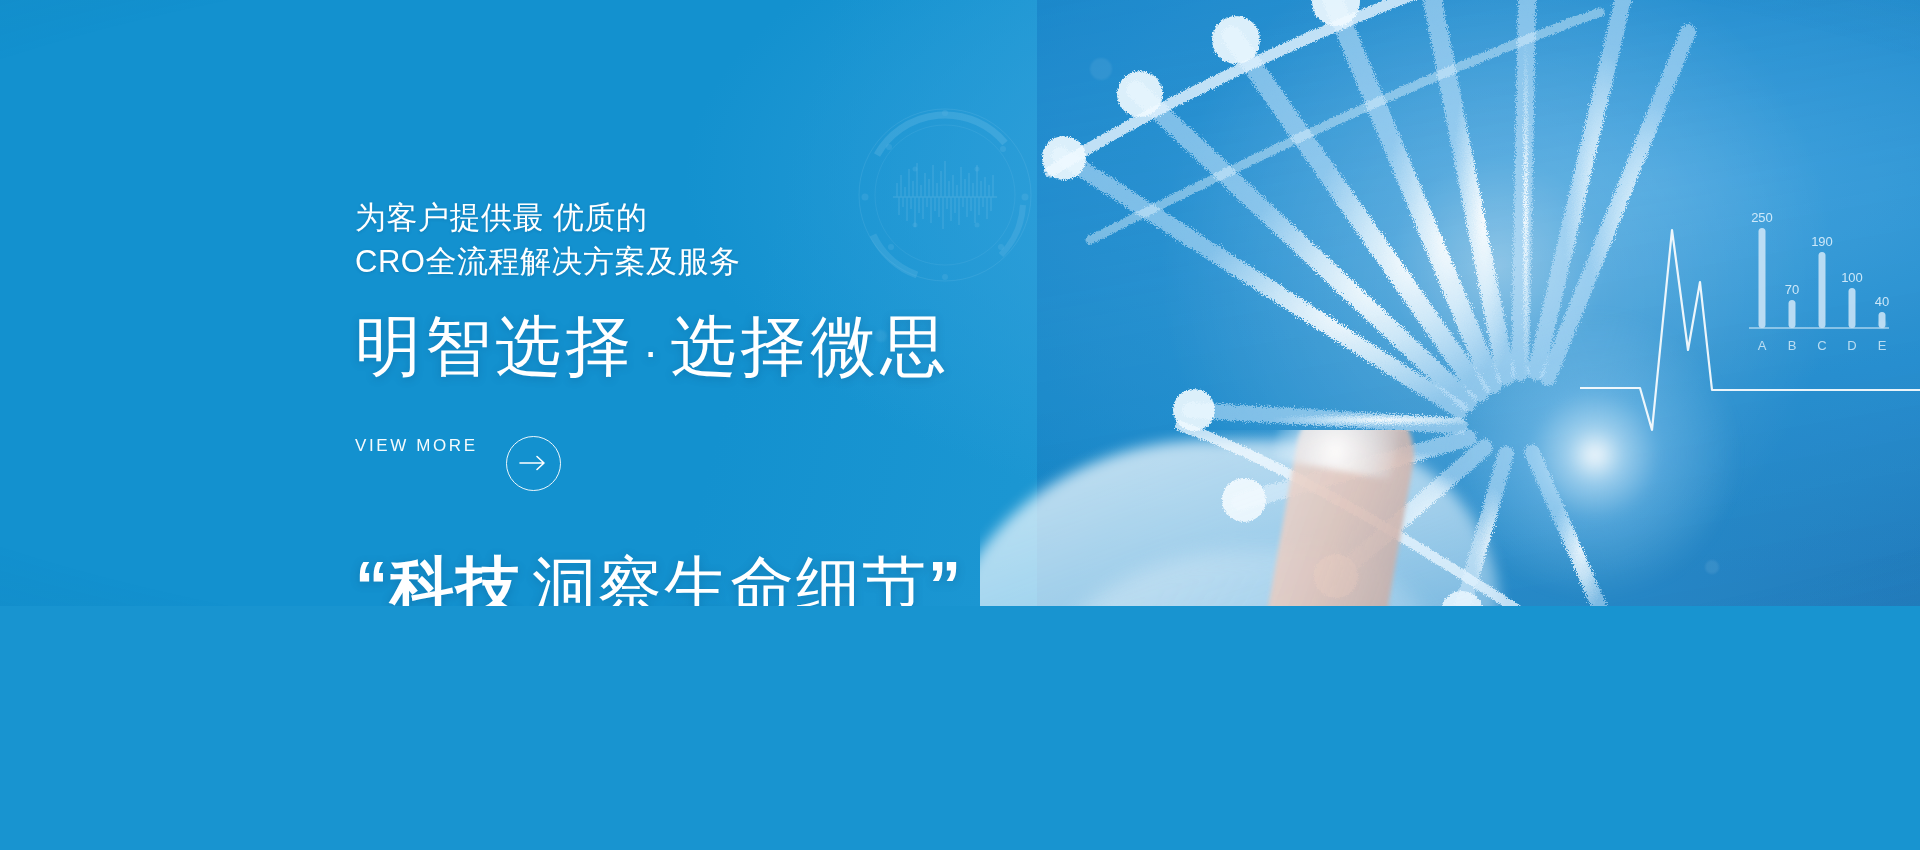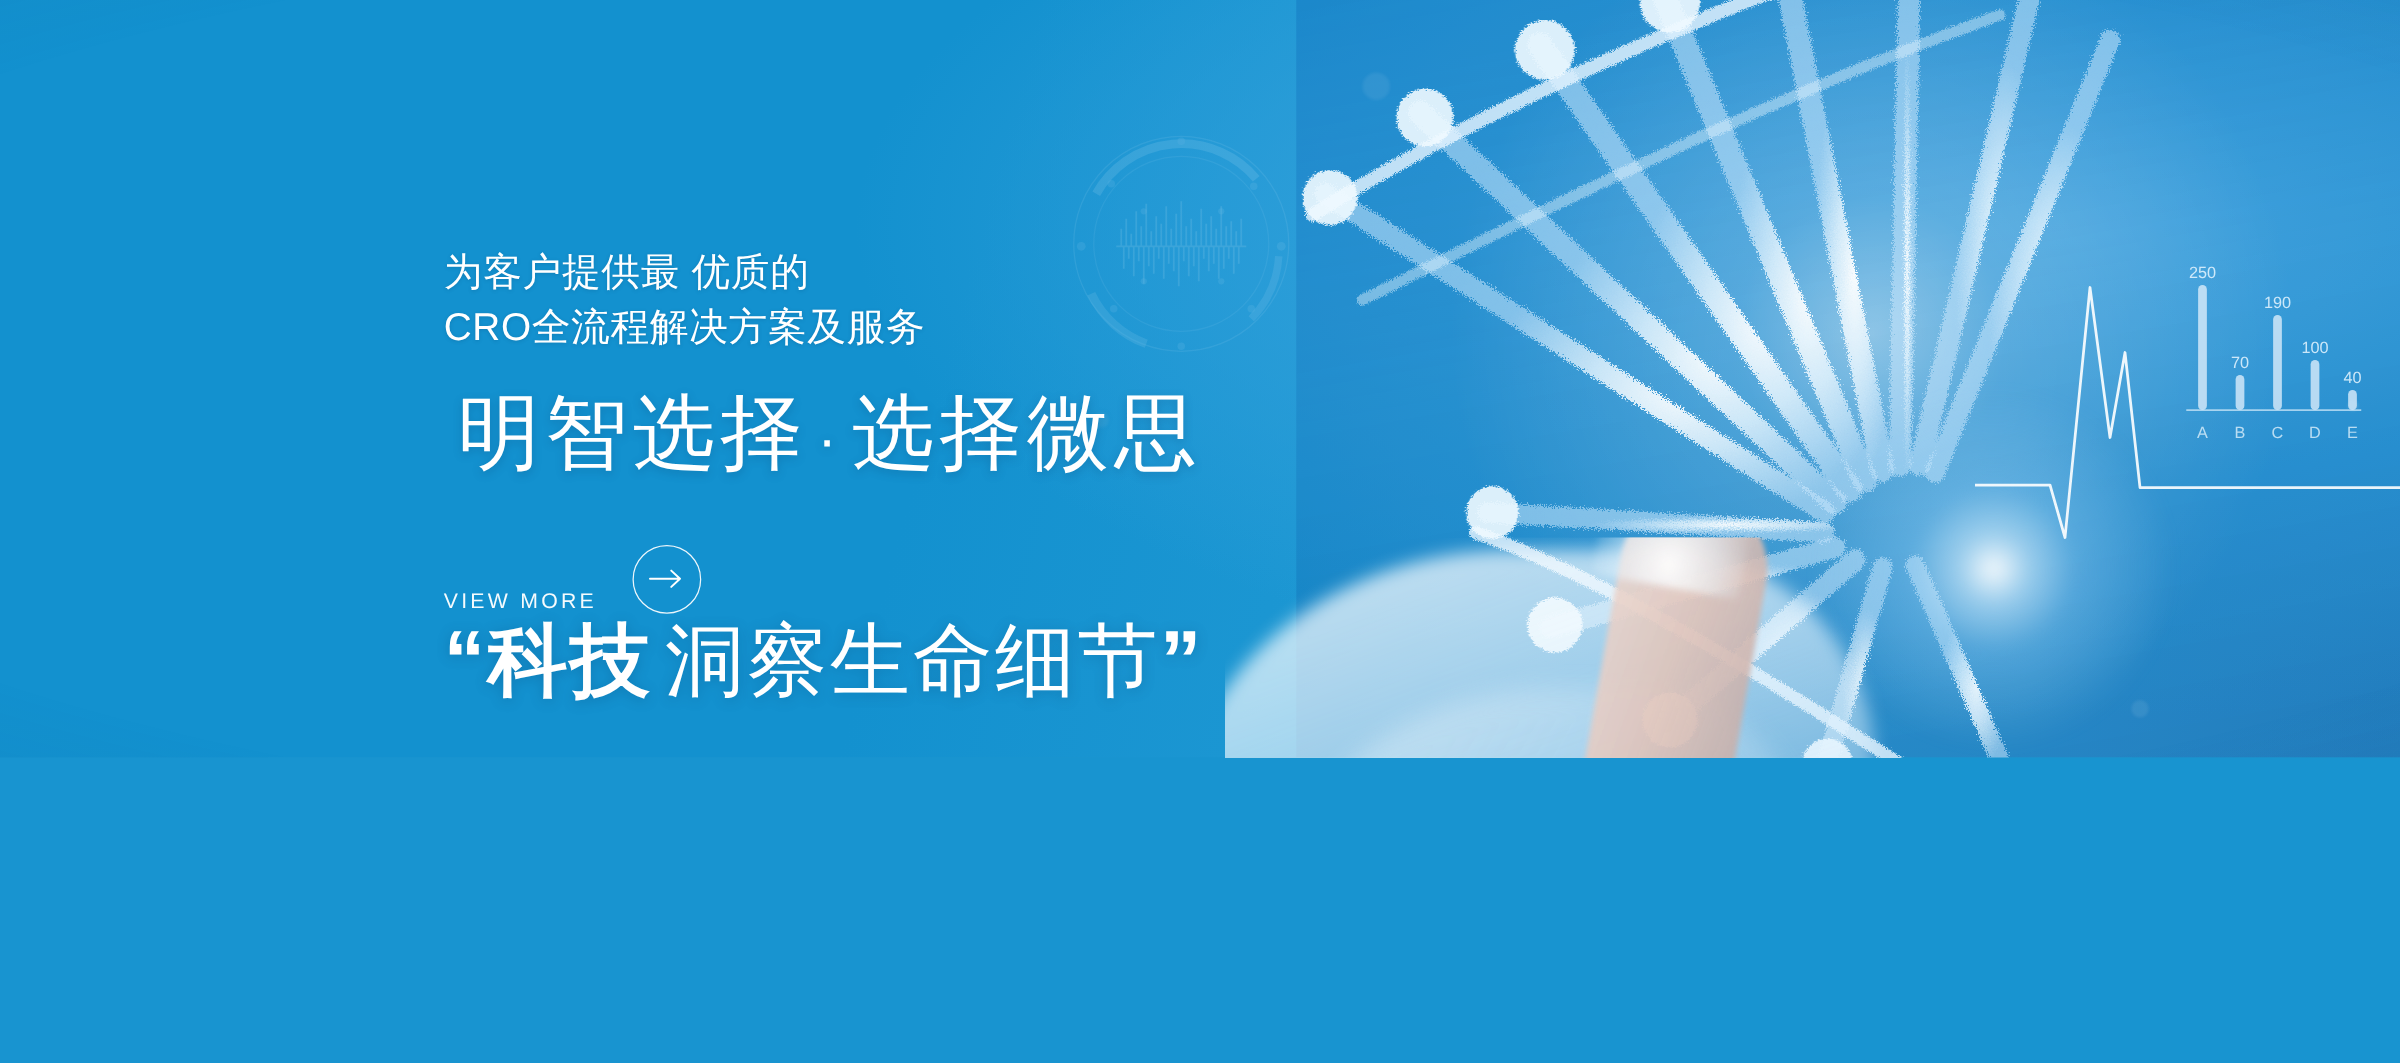--- a/index.html
+++ b/index.html
@@ -118,39 +118,39 @@
   .sub-line{
     color:#ffffff; font-size:31px; font-weight:400; line-height:1.42;
     letter-spacing:.5px; white-space:nowrap;
     text-shadow:0 1px 3px rgba(10,70,115,.25);
   }
   .headline{
     margin-top:26px;
     color:#ffffff; font-size:66px; font-weight:400; line-height:1.12;
     letter-spacing:4px; white-space:nowrap;
     text-shadow:0 2px 8px rgba(10,70,115,.28);
-    margin-left:11px;
   }
   .headline .dot{ font-size:46px; vertical-align:middle; padding:0 8px; }
 
   .viewmore{
-    margin-top:52px; display:flex; align-items:flex-end; gap:28px; width:max-content;
+    margin-top:52px; display:flex; align-items:flex-start; gap:28px; width:max-content;
     cursor:pointer;
   }
   .viewmore-label{
     color:#ffffff; font-size:17px; letter-spacing:2.6px; font-weight:400;
     opacity:.96;
   }
   .circle-arrow{
     width:55px; height:55px; border:1.6px solid rgba(255,255,255,.92);
     border-radius:50%; display:flex; align-items:center; justify-content:center;
   }
   .circle-arrow svg{ display:block; }
 
   .quote{
+    margin-top:58px;
     color:#ffffff; font-size:64px; line-height:1.1; white-space:nowrap;
     letter-spacing:2px;
     text-shadow:0 2px 10px rgba(10,70,115,.3);
   }
   .quote .qmark{ font-weight:700; font-size:66px; }
   .quote .strong{ font-weight:700; }
   .quote .light{ font-weight:300; padding-left:10px; }
 </style>
 </head>
 <body>

